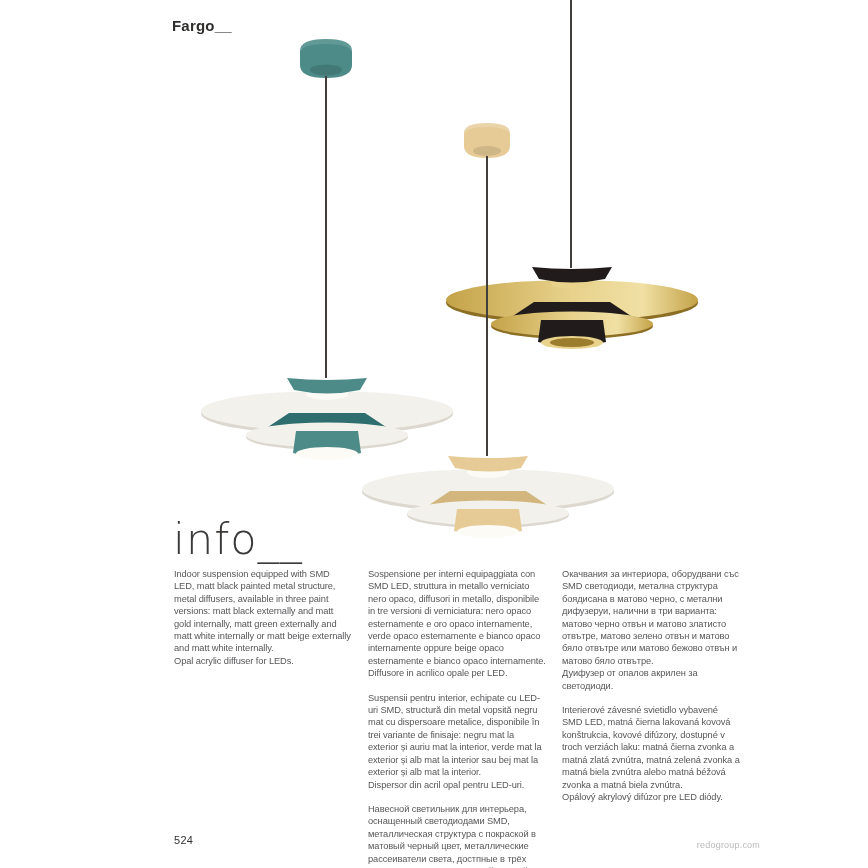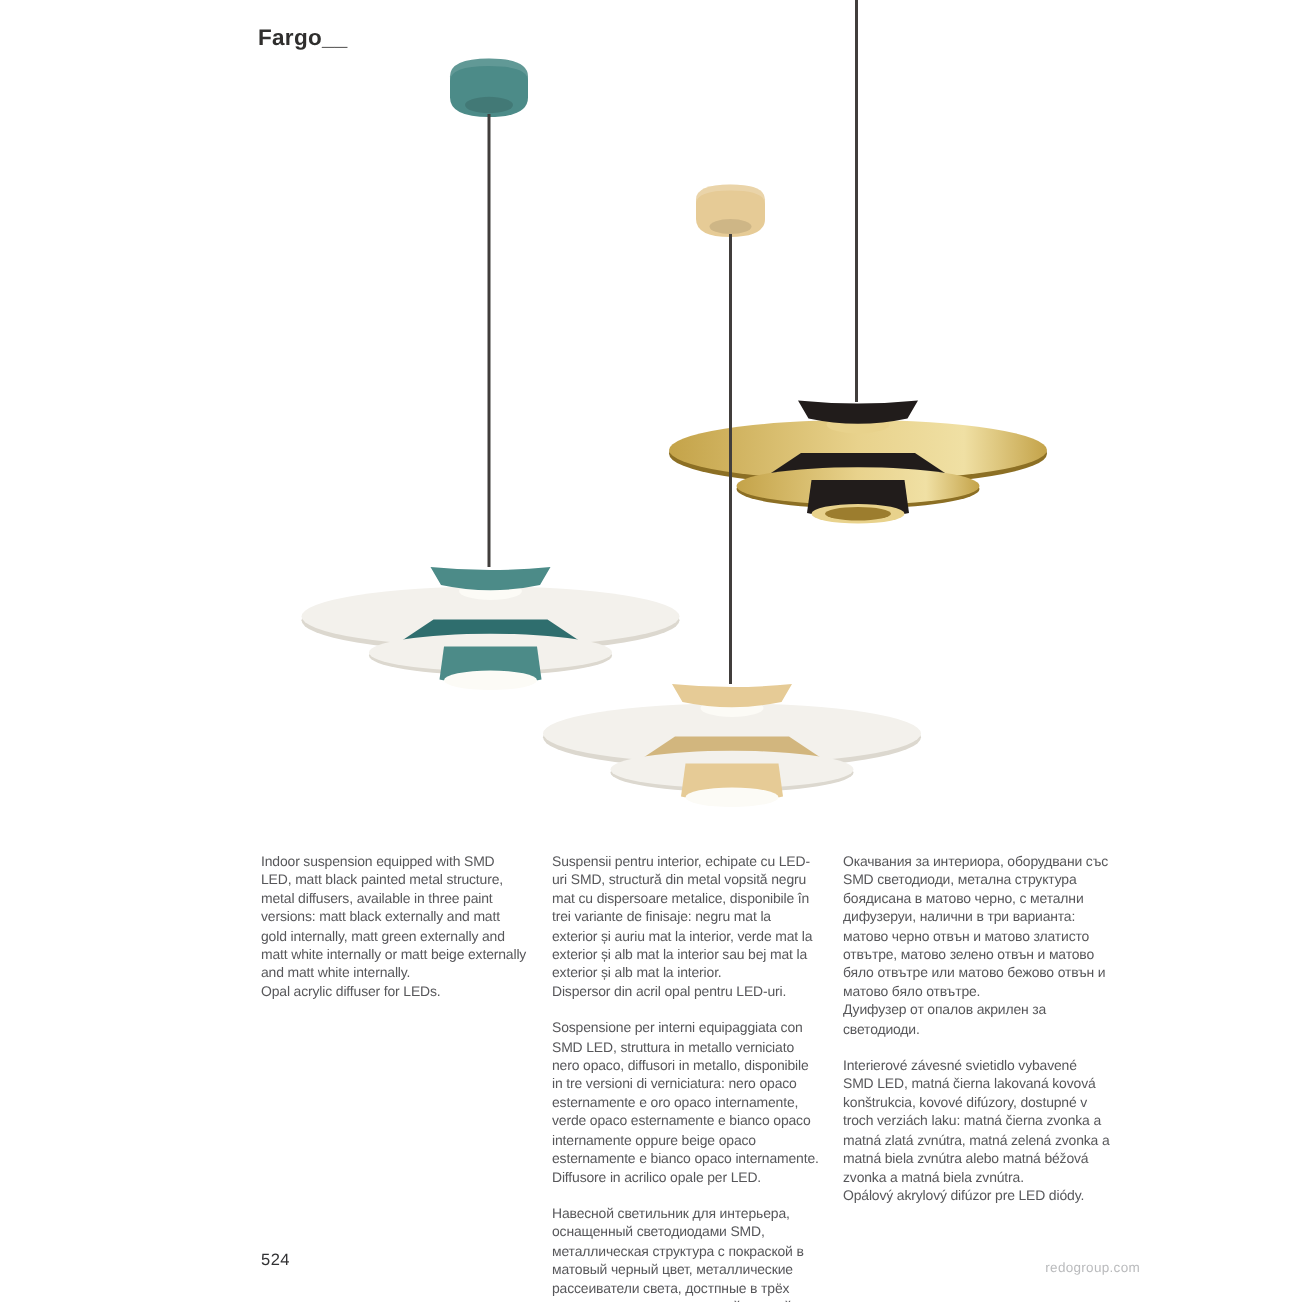--- a/index.html
+++ b/index.html
@@ -95,30 +95,31 @@
     <ellipse cx="130" cy="36" rx="126" ry="20" fill="var(--disc-light)"></ellipse>
     <path d="M92,38 L168,38 L204,62 Q130,76 56,62 Z" fill="var(--teal-dark)"></path>
     <ellipse cx="130" cy="62" rx="81" ry="13" fill="var(--disc-shade)"></ellipse>
     <ellipse cx="130" cy="60" rx="81" ry="12.5" fill="var(--disc-light)"></ellipse>
     <path d="M99,56 L161,56 L164,78 Q130,86 96,78 Z" fill="var(--teal-main)"></path>
     <ellipse cx="130" cy="78.5" rx="31" ry="6.5" fill="var(--glow)"></ellipse>
     <ellipse cx="130" cy="19" rx="21" ry="6" fill="var(--glow)"></ellipse>
     <path d="M90,3 Q130,7 170,3 L163,15 Q130,22 97,15 Z" fill="var(--teal-main)"></path>
   </svg>
 
+  <div class="info-heading">info__</div>
 
   <div class="columns">
     <div class="col">
       <p class="para">Indoor suspension equipped with SMD LED, matt black painted metal structure, metal diffusers, available in three paint versions: matt black externally and matt gold internally, matt green externally and matt white internally or matt beige externally and matt white internally.
 Opal acrylic diffuser for LEDs.</p>
     </div>
     <div class="col">
+      <p class="para">Sospensione per interni equipaggiata con SMD LED, struttura in metallo verniciato nero opaco, diffusori in metallo, disponibile in tre versioni di verniciatura: nero opaco esternamente e oro opaco internamente, verde opaco esternamente e bianco opaco internamente oppure beige opaco esternamente e bianco opaco internamente. Diffusore in acrilico opale per LED.</p>
       <p class="para">Suspensii pentru interior, echipate cu LED-uri SMD, structură din metal vopsită negru mat cu dispersoare metalice, disponibile în trei variante de finisaje: negru mat la exterior și auriu mat la interior, verde mat la exterior și alb mat la interior sau bej mat la exterior și alb mat la interior.
 Dispersor din acril opal pentru LED-uri.</p>
-      <p class="para">Sospensione per interni equipaggiata con SMD LED, struttura in metallo verniciato nero opaco, diffusori in metallo, disponibile in tre versioni di verniciatura: nero opaco esternamente e oro opaco internamente, verde opaco esternamente e bianco opaco internamente oppure beige opaco esternamente e bianco opaco internamente. Diffusore in acrilico opale per LED.</p>
       <p class="para">Навесной светильник для интерьера, оснащенный светодиодами SMD, металлическая структура с покраской в матовый черный цвет, металлические рассеиватели света, достпные в трёх вариантах покраски: матовый черный цвет снаружи и матовый золотистый внутри либо матовый зелёный снаружи и матовый белый внутри или матовый бежевый снаружи и матовый белый внутри.
 Опаловый акриловый рассеиватель для светодиодов.</p>
     </div>
     <div class="col">
       <p class="para">Окачвания за интериора, оборудвани със SMD светодиоди, метална структура боядисана в матово черно, с метални дифузеруи, налични в три варианта: матово черно отвън и матово златисто отвътре, матово зелено отвън и матово бяло отвътре или матово бежово отвън и матово бяло отвътре.
 Дуифузер от опалов акрилен за светодиоди.</p>
       <p class="para">Interierové závesné svietidlo vybavené SMD LED, matná čierna lakovaná kovová konštrukcia, kovové difúzory, dostupné v troch verziách laku: matná čierna zvonka a matná zlatá zvnútra, matná zelená zvonka a matná biela zvnútra alebo matná béžová zvonka a matná biela zvnútra.
 Opálový akrylový difúzor pre LED diódy.</p>
     </div>
   </div>

